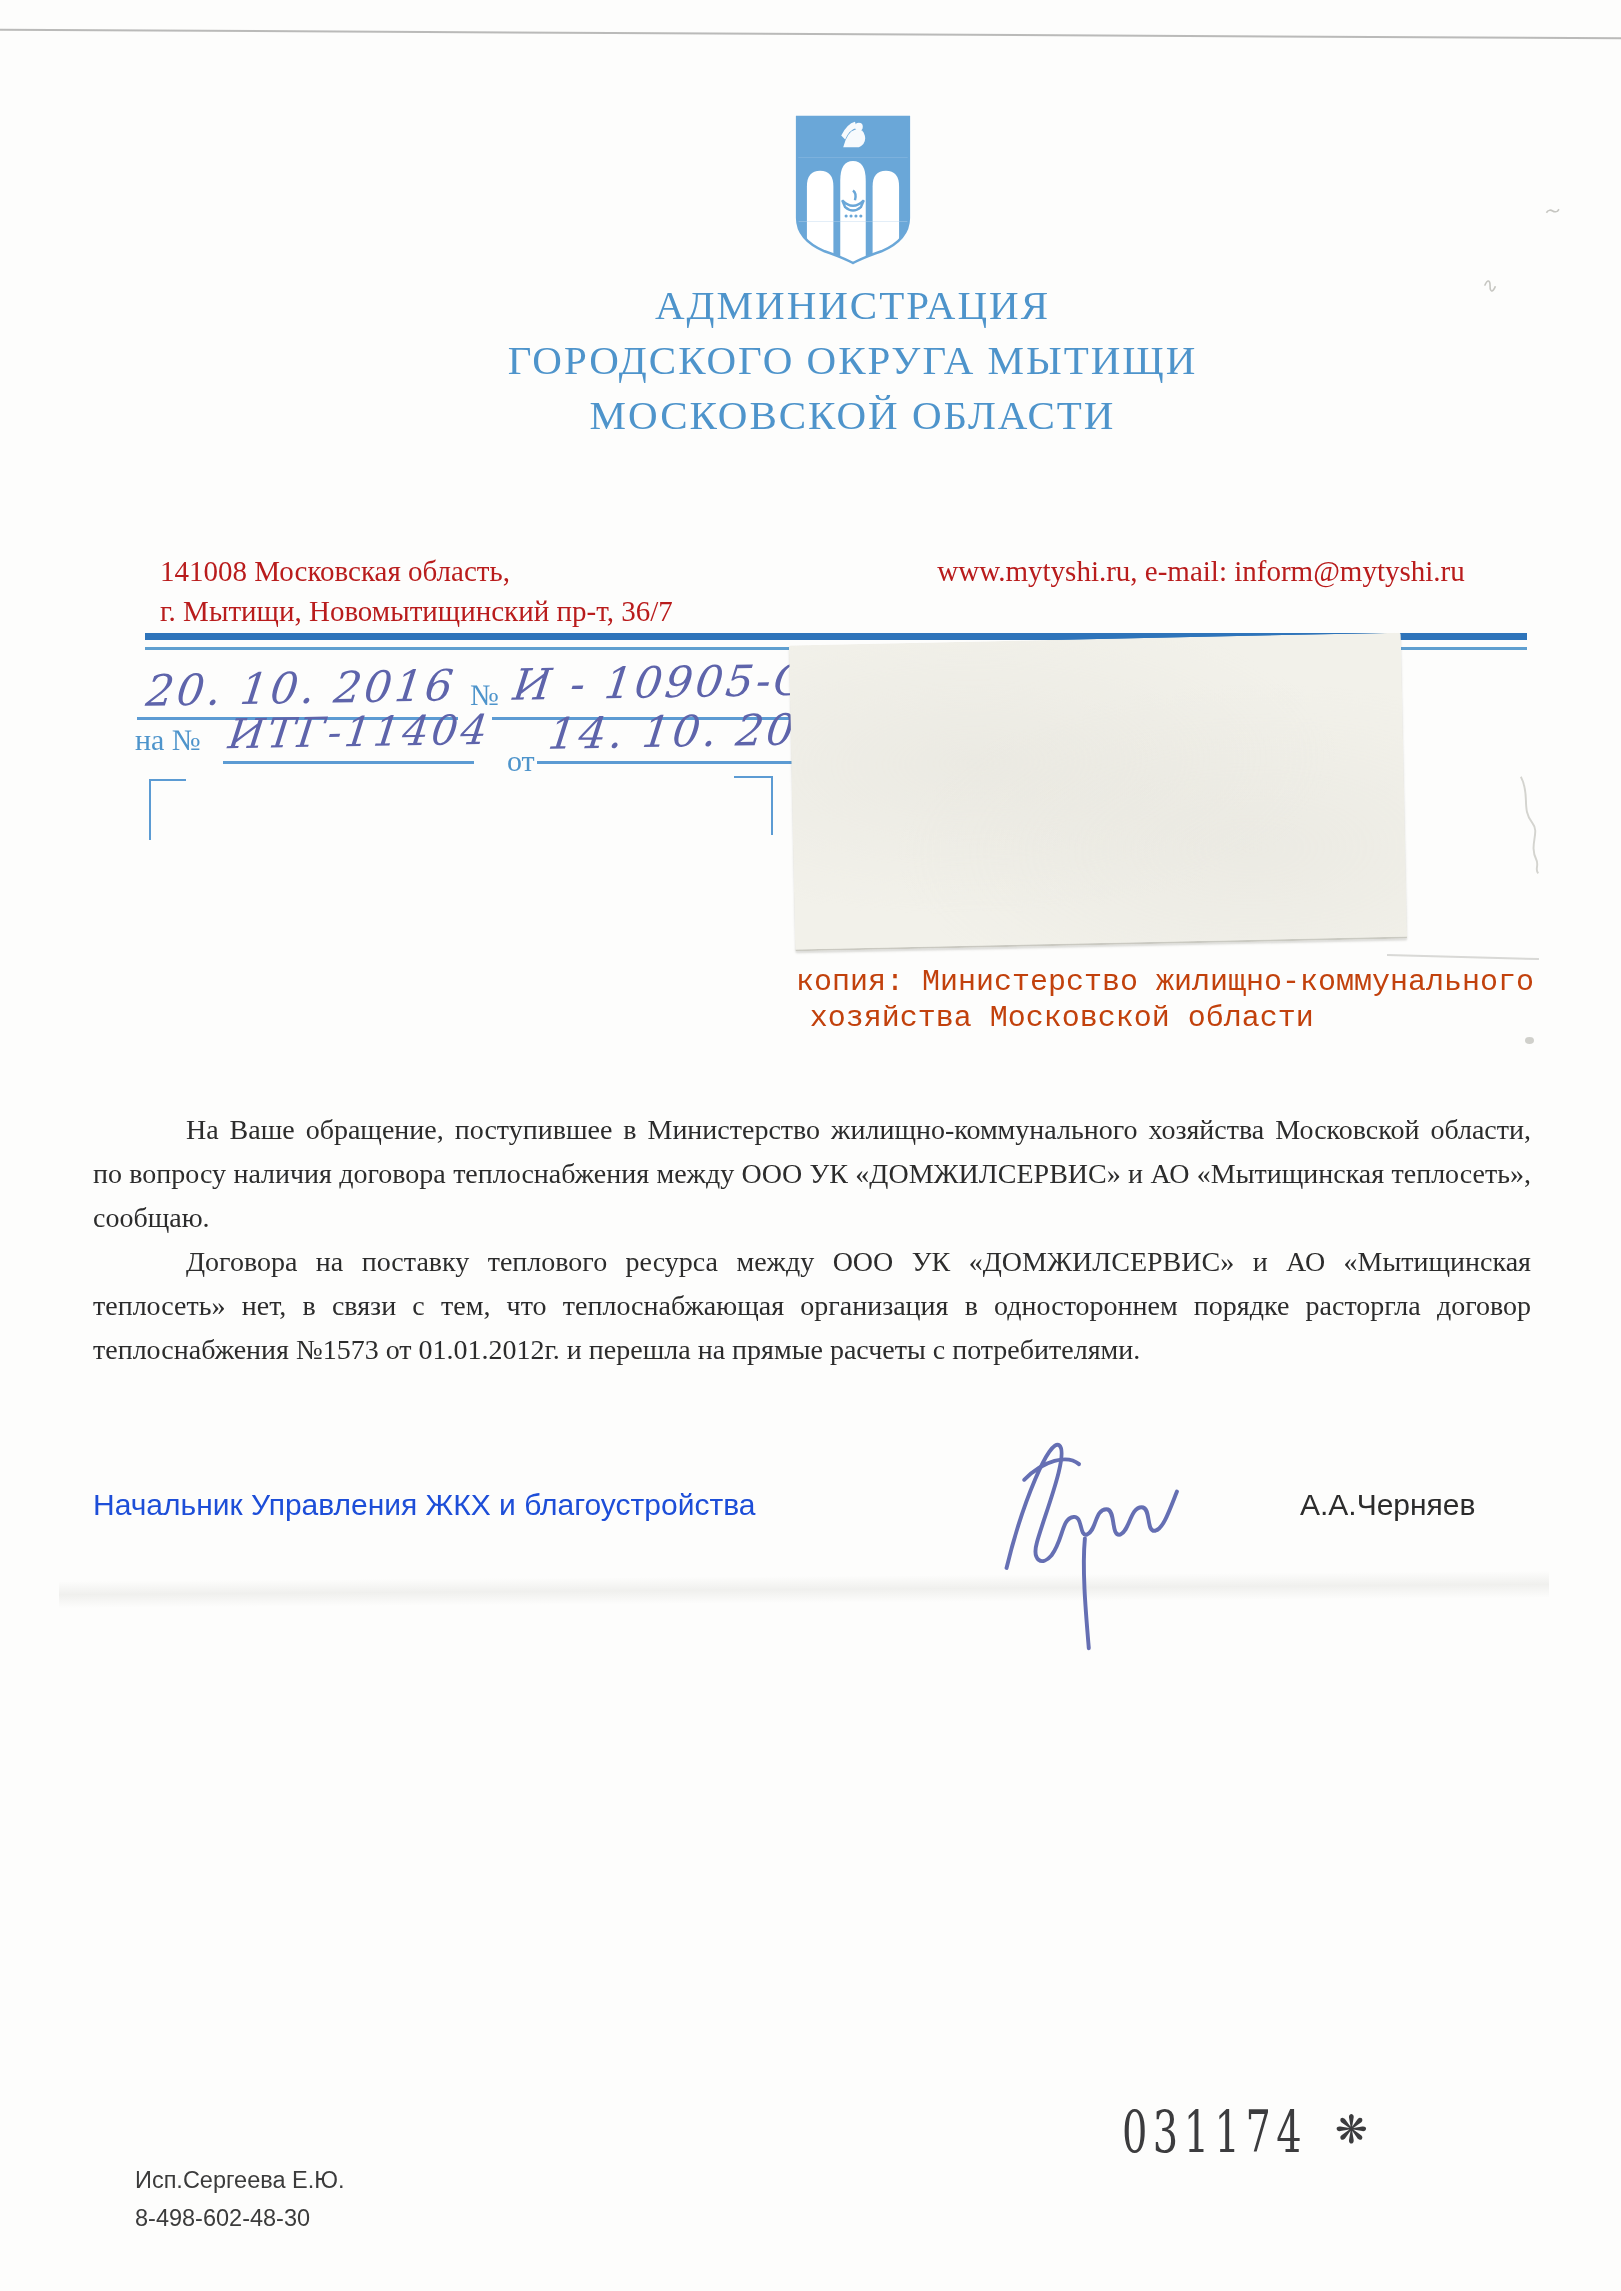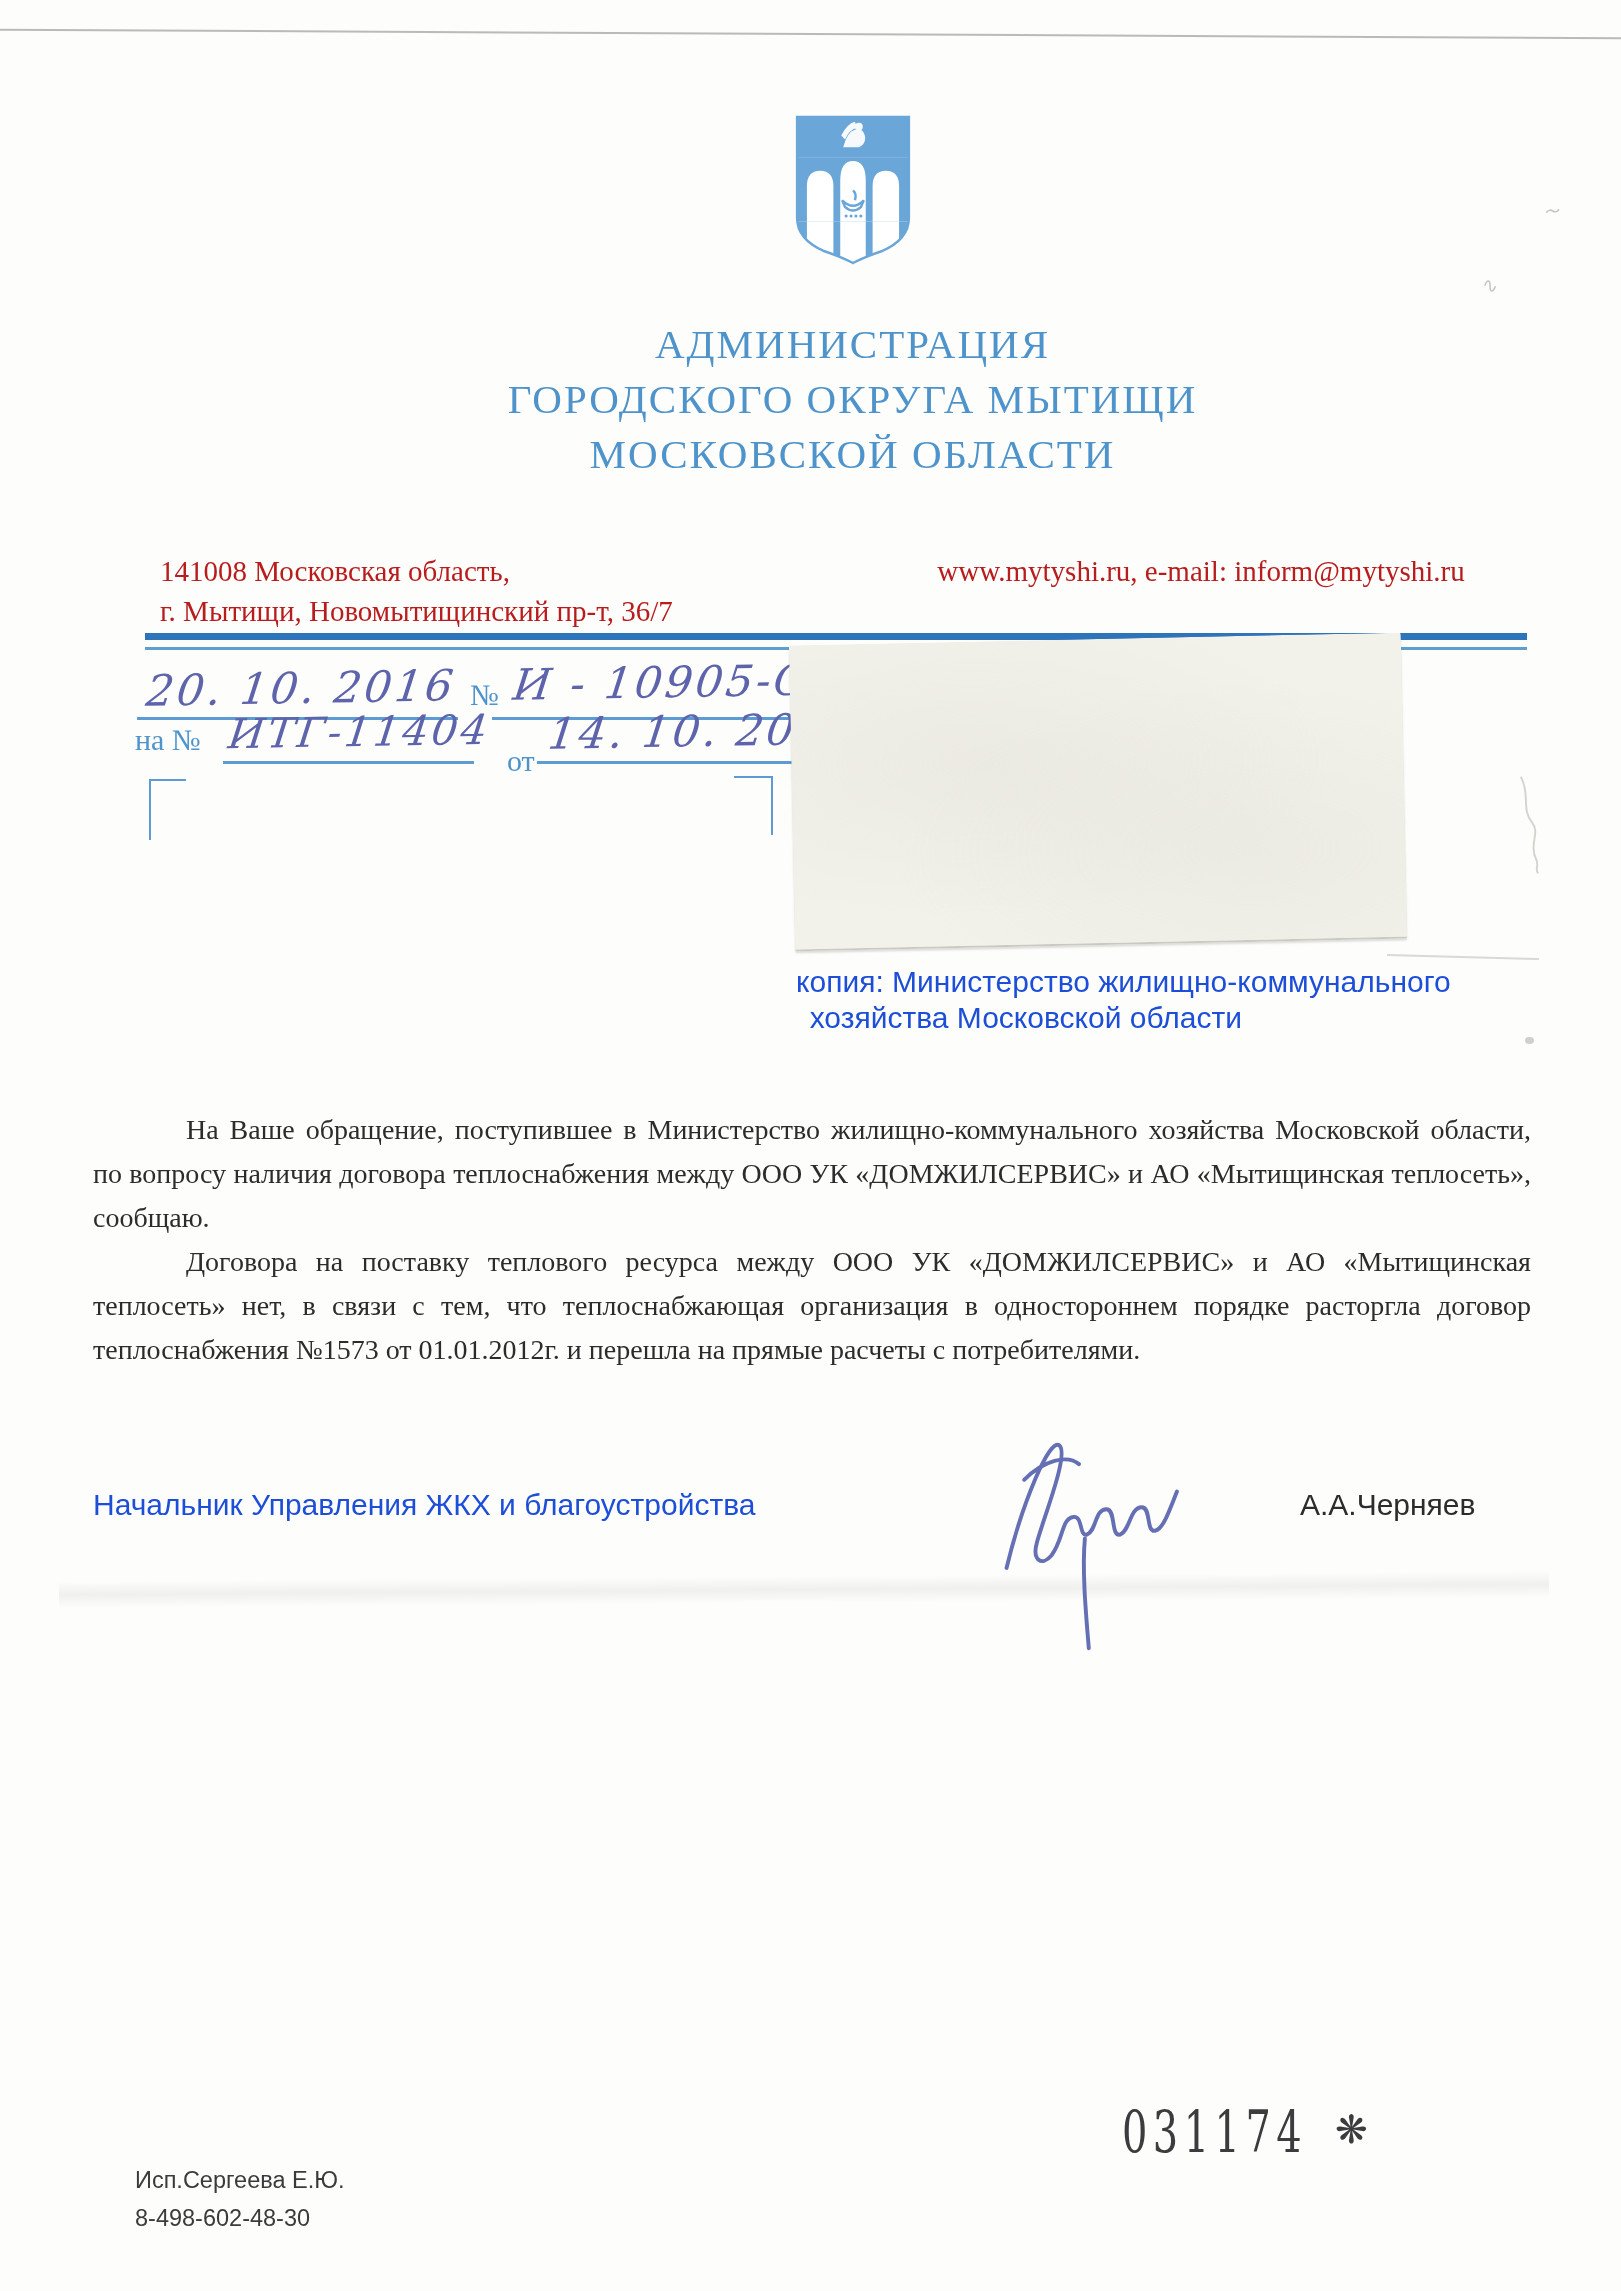--- a/index.html
+++ b/index.html
@@ -7,21 +7,21 @@
     position:relative;width:1621px;height:2292px;margin:0 auto;
     background:#fdfdfc;overflow:hidden;
     font-family:"Liberation Sans",sans-serif;
   }
   .abs{position:absolute;}
   
   .crest{left:794px;top:114px;width:118px;height:151px;}
   .org-title{
     left:84px;top:278px;width:1537px;text-align:center;
     font-family:"Liberation Serif",serif;color:#4e94cb;
-    font-size:41px;line-height:55px;letter-spacing:2px;font-weight:400;margin-top:39px;
+    font-size:41px;line-height:55px;letter-spacing:2px;font-weight:400;
   }
   .hdr-col{
     top:551px;font-family:"Liberation Serif",serif;color:#b91c1c;
     font-size:29px;line-height:40px;
   }
   .hdr-left{left:160px;width:667px;text-align:left;}
   .hdr-right{left:843px;width:716px;text-align:center;}
   .rule-thick{left:145px;top:633px;width:1382px;height:6.9px;background:#2e74ba;}
   .rule-thin{left:145px;top:647px;width:1382px;height:2.9px;background:#5f9fd0;}
   
@@ -43,22 +43,22 @@
     background:
       radial-gradient(ellipse at 30% 40%, rgba(215,213,205,0.25), transparent 60%),
       radial-gradient(ellipse at 75% 70%, rgba(210,208,200,0.2), transparent 55%),
       #f2f1ea;
     transform:rotate(-1.2deg);
     border-bottom:2px solid rgba(130,130,120,0.35);
     box-shadow:0 2px 2px rgba(110,110,100,0.22);
     border-radius:2px;
   }
   
-  .copy-block{left:796px;top:964px;width:745px;color:#1d4ed8;
-    font-size:30px;line-height:36px;}
+  .copy-block{left:796px;top:964px;width:745px;color:#c2410c;
+    font-size:30px;line-height:36px;font-family:Liberation Mono, monospace;}
   .copy-line2{padding-left:13.7px;}
   
   .body-text{
     left:93px;top:1108px;width:1438px;color:#2c2c2c;
     font-size:28px;line-height:44px;text-align:justify;font-family:Liberation Serif, serif;
   }
   .body-text p{margin:0;text-indent:93px;}
   
   .sig-title{left:93px;top:1488px;font-size:30px;color:#1d4ed8;white-space:nowrap;}
   .sig-name{left:1292px;top:1488px;font-size:30px;color:#2c2c2c;white-space:nowrap;margin-left:8px;}

